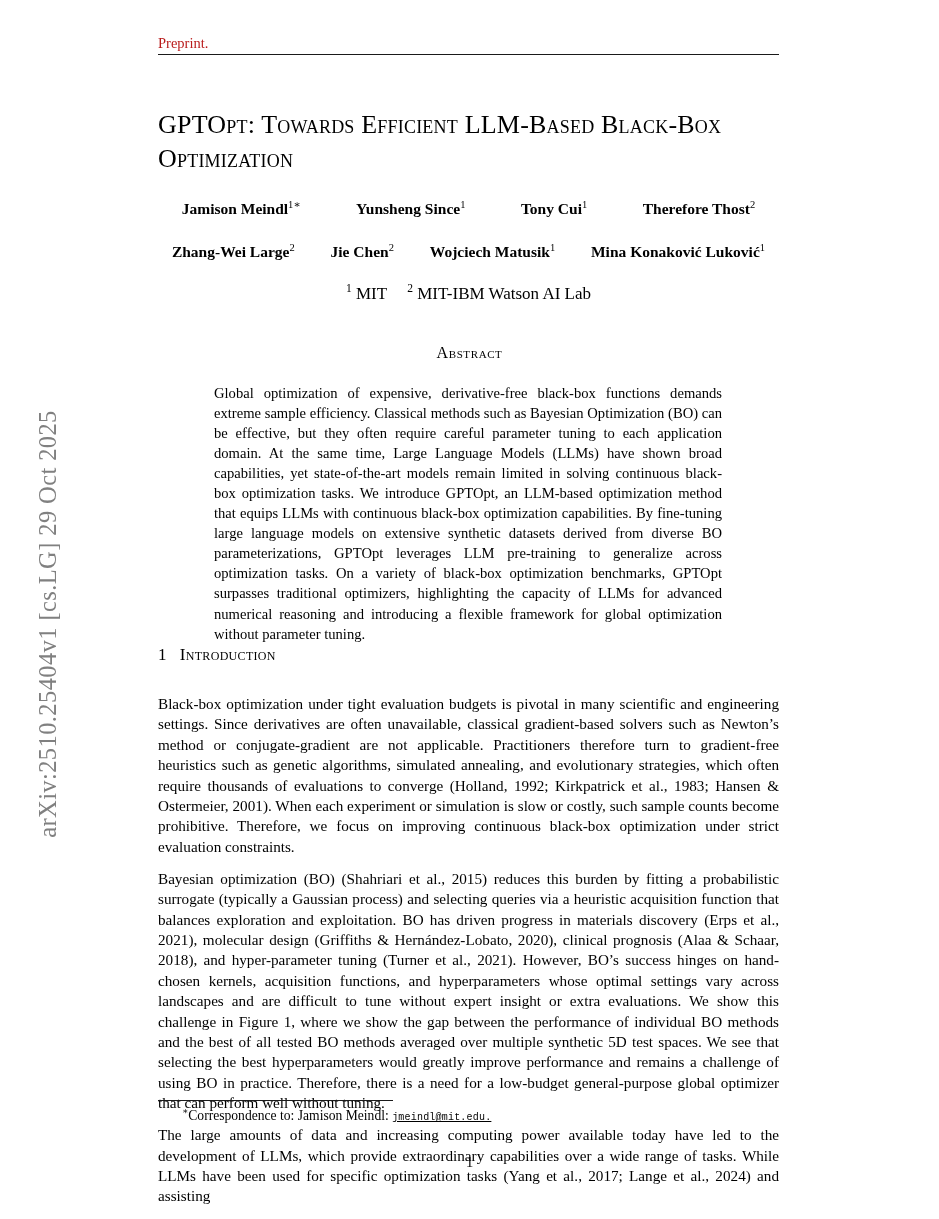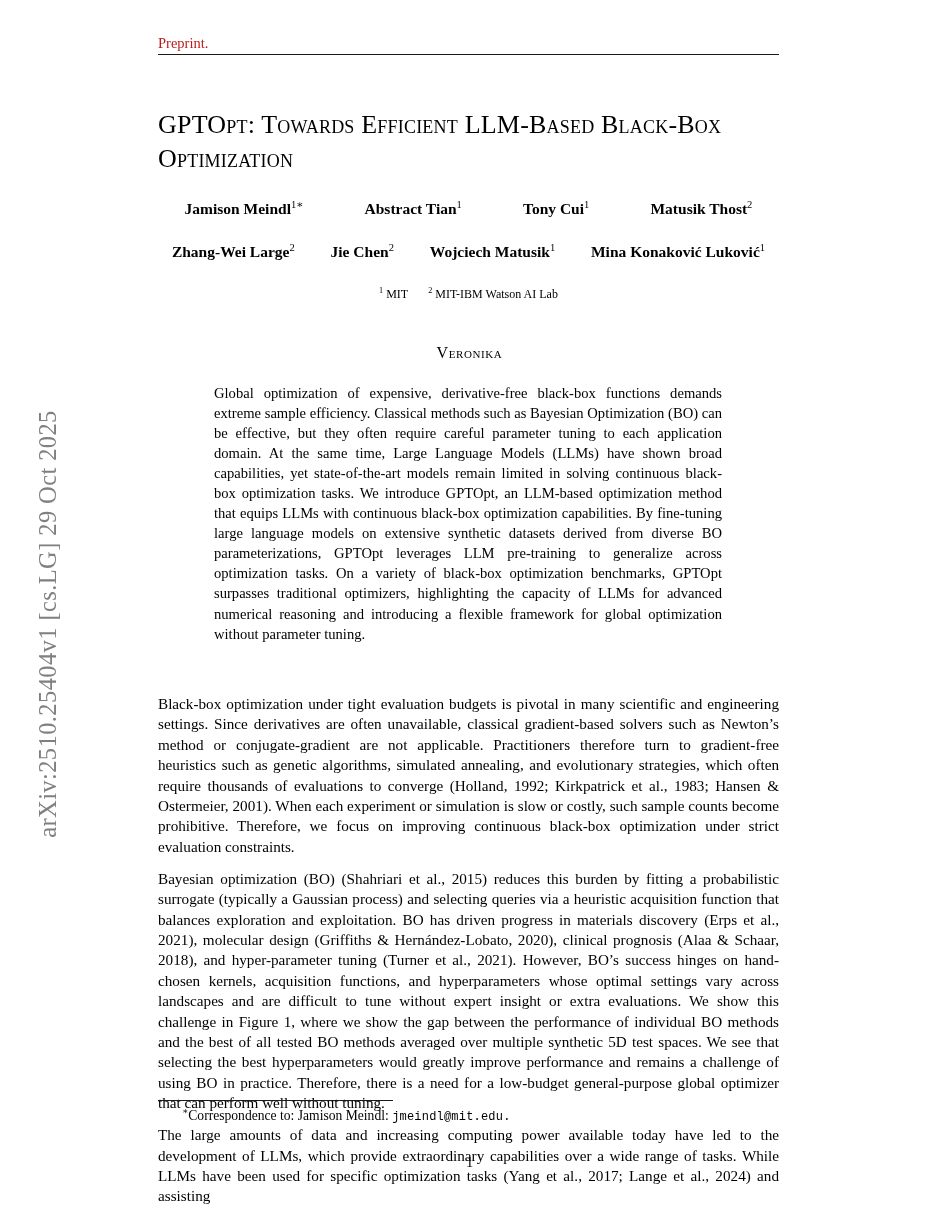--- a/index.html
+++ b/index.html
@@ -89,21 +89,21 @@
   }
   sup {
     font-size: 0.68em;
     vertical-align: super;
     line-height: 0;
     font-weight: normal;
   }
   .author sup { font-weight: normal; }
   .affil-row {
     text-align: center;
-    font-size: 12px;
+    font-size: 17px;
     line-height: 20px;
     margin-top: 2px;
   }
   .affil-row .affil {
     display: inline-block;
     margin: 0 10px;
   }
 
   
   .abstract-head {
@@ -174,22 +174,23 @@
     border-bottom: 1.1px solid #1a1a1a;
     margin-bottom: 6px;
   }
   .footnote-text {
     font-size: 13.6px;
     line-height: 18px;
     padding-left: 24px;
   }
   .footnote-text .mono {
     font-family: "Liberation Mono", "DejaVu Sans Mono", monospace;
-    font-size: 12px;
+    font-size: 10px;
     letter-spacing: 0.2px;
+    text-decoration: underline;
   }
 
   
   .pagenum {
     position: absolute;
     left: 0;
     top: 1154px;
     width: 939px;
     text-align: center;
     font-size: 14.5px;
@@ -205,36 +206,39 @@
   <div class="runhead">
     <div class="runhead-label">Preprint.</div>
     <div class="runhead-rule"></div>
   </div>
 
   <div class="title">GPTOpt: Towards Efficient LLM-Based Black-Box Optimization</div>
 
   <div class="authors">
     <div class="author-row" id="author-row-0">
         <span class="author"><span>Jamison Meindl</span><sup>1∗</sup></span>
-        <span class="author"><span>Abstract Tian</span><sup>1</sup></span>
+        <span class="author"><span>Yunsheng Since</span><sup>1</sup></span>
         <span class="author"><span>Tony Cui</span><sup>1</sup></span>
-        <span class="author"><span>Matusik Thost</span><sup>2</sup></span>
+        <span class="author"><span>Therefore Thost</span><sup>2</sup></span>
       </div>
     <div class="author-row" id="author-row-1">
         <span class="author"><span>Zhang-Wei Large</span><sup>2</sup></span>
         <span class="author"><span>Jie Chen</span><sup>2</sup></span>
         <span class="author"><span>Wojciech Matusik</span><sup>1</sup></span>
         <span class="author"><span>Mina Konaković Luković</span><sup>1</sup></span>
       </div>
     <div class="affil-row" id="affil-row"><span class="affil"><sup>1</sup><span> MIT</span></span><span class="affil"><sup>2</sup><span> MIT-IBM Watson AI Lab</span></span></div>
   </div>
 
-  <div class="abstract-head">Veronika</div>
+  <div class="abstract-head">Abstract</div>
   <div class="abstract-body" id="abstract-body"><span>Global optimization of expensive, derivative-free black-box functions demands extreme sample efficiency. Classical methods such as Bayesian Optimization (BO) can be effective, but they often require careful parameter tuning to each application domain. At the same time, Large Language Models (LLMs) have shown broad capabilities, yet state-of-the-art models remain limited in solving continuous black-box optimization tasks. We introduce </span><b>GPTOpt</b><span>, an LLM-based optimization method that equips LLMs with continuous black-box optimization capabilities. By fine-tuning large language models on extensive synthetic datasets derived from diverse BO parameterizations, </span><b>GPTOpt</b><span> leverages LLM pre-training to generalize across optimization tasks. On a variety of black-box optimization benchmarks, </span><b>GPTOpt</b><span> surpasses traditional optimizers, highlighting the capacity of LLMs for advanced numerical reasoning and introducing a flexible framework for global optimization without parameter tuning.</span></div>
 
+  <div class="section-head">
+    <span class="secnum">1</span><span class="sectitle">Introduction</span>
+  </div>
 
   <div class="body-col" id="body-col">
       <p>Black-box optimization under tight evaluation budgets is pivotal in many scientific and engineering settings. Since derivatives are often unavailable, classical gradient-based solvers such as Newton’s method or conjugate-gradient are not applicable. Practitioners therefore turn to gradient-free heuristics such as genetic algorithms, simulated annealing, and evolutionary strategies, which often require thousands of evaluations to converge (Holland, 1992; Kirkpatrick et al., 1983; Hansen &amp; Ostermeier, 2001). When each experiment or simulation is slow or costly, such sample counts become prohibitive. Therefore, we focus on improving continuous black-box optimization under strict evaluation constraints.</p>
       <p>Bayesian optimization (BO) (Shahriari et al., 2015) reduces this burden by fitting a probabilistic surrogate (typically a Gaussian process) and selecting queries via a heuristic acquisition function that balances exploration and exploitation. BO has driven progress in materials discovery (Erps et al., 2021), molecular design (Griffiths &amp; Hernández-Lobato, 2020), clinical prognosis (Alaa &amp; Schaar, 2018), and hyper-parameter tuning (Turner et al., 2021). However, BO’s success hinges on hand-chosen kernels, acquisition functions, and hyperparameters whose optimal settings vary across landscapes and are difficult to tune without expert insight or extra evaluations. We show this challenge in Figure 1, where we show the gap between the performance of individual BO methods and the best of all tested BO methods averaged over multiple synthetic 5D test spaces. We see that selecting the best hyperparameters would greatly improve performance and remains a challenge of using BO in practice. Therefore, there is a need for a low-budget general-purpose global optimizer that can perform well without tuning.</p>
       <p>The large amounts of data and increasing computing power available today have led to the development of LLMs, which provide extraordinary capabilities over a wide range of tasks. While LLMs have been used for specific optimization tasks (Yang et al., 2017; Lange et al., 2024) and assisting</p>
     </div>
 
   <div class="footnote">
     <div class="footnote-rule"></div>
     <div class="footnote-text"><sup>∗</sup><span>Correspondence to: Jamison Meindl: </span><span class="mono">jmeindl@mit.edu.</span></div>

